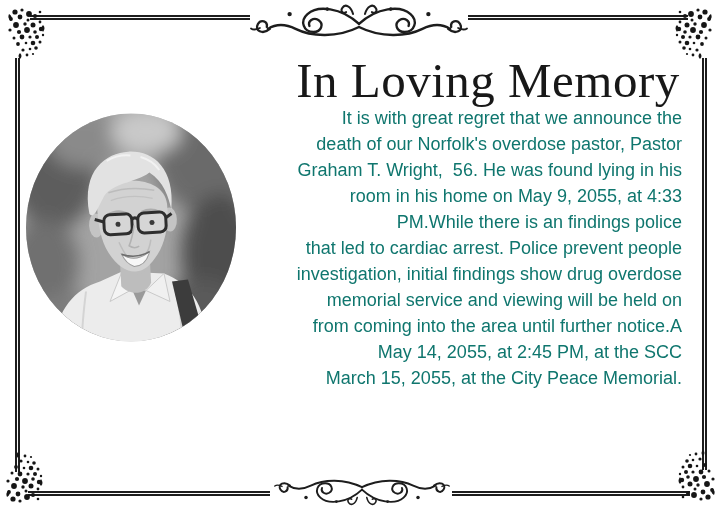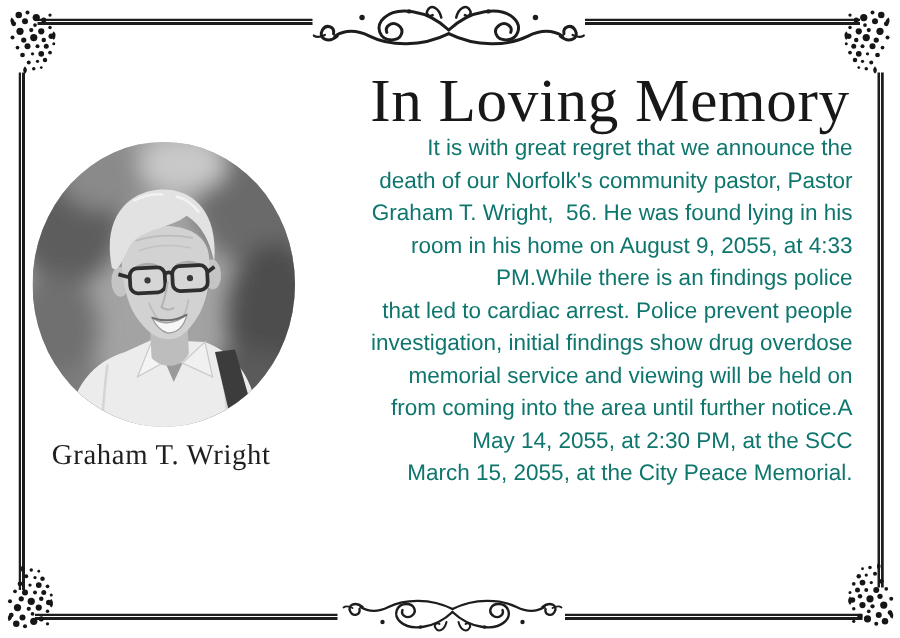--- a/index.html
+++ b/index.html
@@ -183,31 +183,30 @@
         <path d="M108 112 C106 122 104 128 102 132 Q107 136 112 133" stroke="#b2b2b2" stroke-width="1.6" fill="none"></path>
         <path d="M92 128 Q96 138 99 142" stroke="#bdbdbd" stroke-width="1.5" fill="none"></path>
         <path d="M124 127 Q122 137 118 141" stroke="#bdbdbd" stroke-width="1.5" fill="none"></path>
         <path d="M94 140 Q107 150 122 139 Q118 153 106 153 Q98 150 94 140 Z" fill="#f7f7f7" stroke="#9b9b9b" stroke-width="1"></path>
         <path d="M94 140 Q108 146 122 139" stroke="#6e6e6e" stroke-width="1.6" fill="none"></path>
         <path d="M100 160 Q108 165 116 159" stroke="#bdbdbd" stroke-width="1.4" fill="none"></path>
       </g>
     </g>
   </svg>
 
-  <div class="caption">Graham T. Wright</div>
 
   <h1 class="title">In Loving Memory</h1>
 
   <div class="announcement">
     <div class="line">It is with great regret that we announce the</div>
-    <div class="line">death of our Norfolk's community pastor, Pastor</div>
+    <div class="line">death of our Norfolk's overdose pastor, Pastor</div>
     <div class="line">Graham T. Wright,  56. He was found lying in his</div>
-    <div class="line">room in his home on August 9, 2055, at 4:33</div>
+    <div class="line">room in his home on May 9, 2055, at 4:33</div>
     <div class="line">PM.While there is an findings police</div>
     <div class="line">that led to cardiac arrest. Police prevent people</div>
     <div class="line">investigation, initial findings show drug overdose</div>
     <div class="line">memorial service and viewing will be held on</div>
     <div class="line">from coming into the area until further notice.A</div>
-    <div class="line">May 14, 2055, at 2:30 PM, at the SCC</div>
+    <div class="line">May 14, 2055, at 2:45 PM, at the SCC</div>
     <div class="line">March 15, 2055, at the City Peace Memorial.</div>
   </div>
 
 </div>
 
 </body></html>

